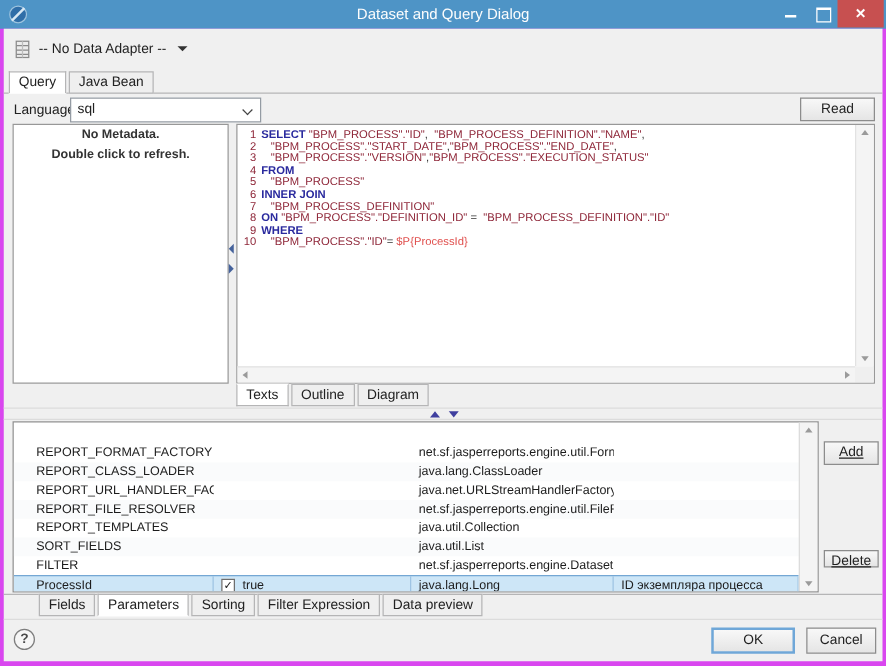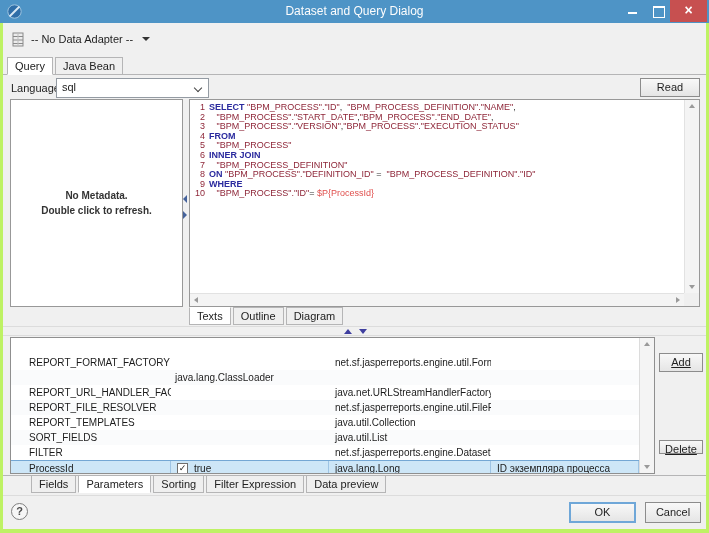--- a/index.html
+++ b/index.html
@@ -1,19 +1,19 @@
 <!DOCTYPE html>
 <html><head>
 <meta charset="utf-8">
 <style>
   * { margin:0; padding:0; box-sizing:border-box; }
   html,body { background:#555; }
   body { font-family:"Liberation Sans","DejaVu Sans",sans-serif; }
 
-  .window { position:relative; width:709px; height:533px; background:#bef264; overflow:hidden;
+  .window { position:relative; width:709px; height:533px; background:#d946ef; overflow:hidden;
             font-size:11px; color:#222; }
 
   
   .titlebar { position:absolute; top:0; left:0; width:709px; height:23px; background:#4e94c6; }
   .app-icon { position:absolute; left:7px; top:4px; width:15px; height:15px; }
   .win-title { position:absolute; left:0; top:0; width:100%; height:23px; line-height:22px;
                text-align:center; color:#fdfdfd; font-size:12px; }
   .win-btns { position:absolute; right:2px; top:0; height:22px; display:flex; }
   .wbtn { width:25px; height:22px; position:relative; cursor:default; }
   .wbtn.min::after { content:""; position:absolute; left:8px; top:12px; width:9px; height:2px; background:#fff; }
@@ -46,21 +46,21 @@
   .lang-select { position:absolute; left:53px; top:55px; width:153px; height:20px; background:#fff;
                  border:1px solid #949ba3; padding:2px 18px 0 5px; font-size:11px; }
   .lang-chev { position:absolute; right:7px; top:6px; width:6px; height:6px;
                border-right:1px solid #444; border-bottom:1px solid #444; transform:rotate(45deg); }
   .btn { background:linear-gradient(#f8f8f8,#e5e5e5); border:1px solid #8c8c8c; font-size:11px;
          text-align:center; color:#1f1f1f; }
   .read-fields { position:absolute; left:637px; top:55px; width:60px; height:19px; line-height:17px; }
 
   
   .metadata-panel { position:absolute; left:7px; top:76px; width:173px; height:208px; background:#fff;
-                    border:1px solid #989898; display:flex; align-items:center; justify-content:center;
+                    border:1px solid #989898; display:flex; justify-content:center;
                     text-align:center; }
   .metadata-text { font-size:10px; font-weight:bold; color:#333; line-height:1.55; }
   .panel-splitter { position:absolute; left:180px; top:170px; width:6px; height:26px; }
   .spl-left  { border-top:4px solid transparent; border-bottom:4px solid transparent; border-right:4px solid #45629b; margin:2px 0 4px 0; }
   .spl-right { border-top:4px solid transparent; border-bottom:4px solid transparent; border-left:4px solid #45629b; }
 
   
   .editor { position:absolute; left:186px; top:76px; width:511px; height:208px; background:#fff;
             border:1px solid #989898; }
   .codewrap { position:absolute; left:0; top:2px; right:15px; bottom:13px; overflow:hidden; }
@@ -254,20 +254,21 @@
 
     <div class="param-table">
       <div class="tbody">
           <div class="trow">
             <div class="cell c-name">REPORT_FORMAT_FACTORY</div>
             <div class="cell c-prompt"></div>
             <div class="cell c-ctype">net.sf.jasperreports.engine.util.Format...</div>
             <div class="cell c-desc"></div>
           </div>
           <div class="trow">
+            <div class="cell c-name">REPORT_CLASS_LOADER</div>
             <div class="cell c-prompt"></div>
             <div class="cell c-ctype">java.lang.ClassLoader</div>
             <div class="cell c-desc"></div>
           </div>
           <div class="trow">
             <div class="cell c-name">REPORT_URL_HANDLER_FACTORY</div>
             <div class="cell c-prompt"></div>
             <div class="cell c-ctype">java.net.URLStreamHandlerFactory</div>
             <div class="cell c-desc"></div>
           </div>

